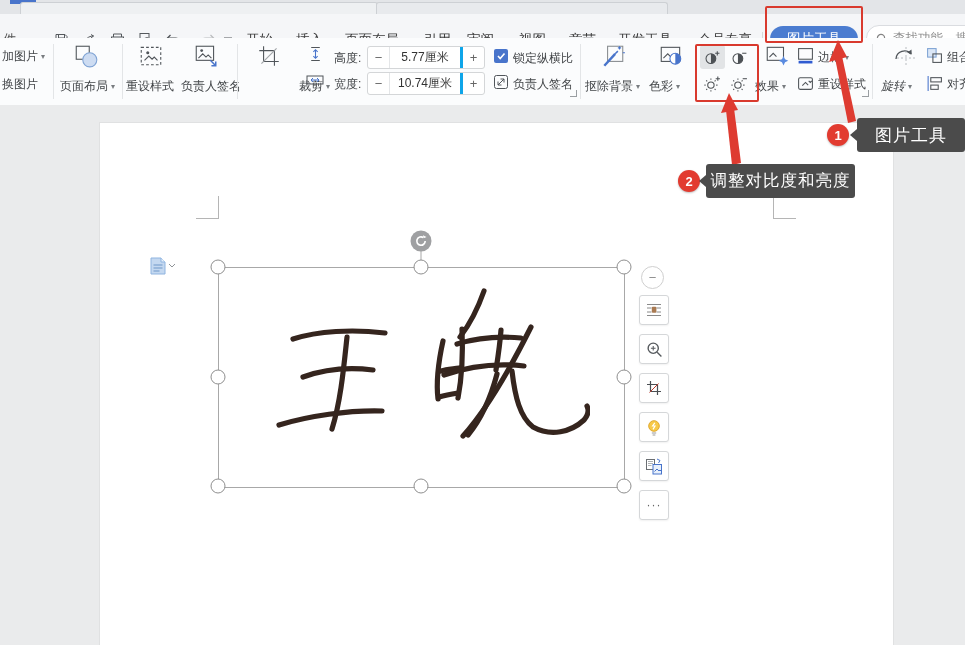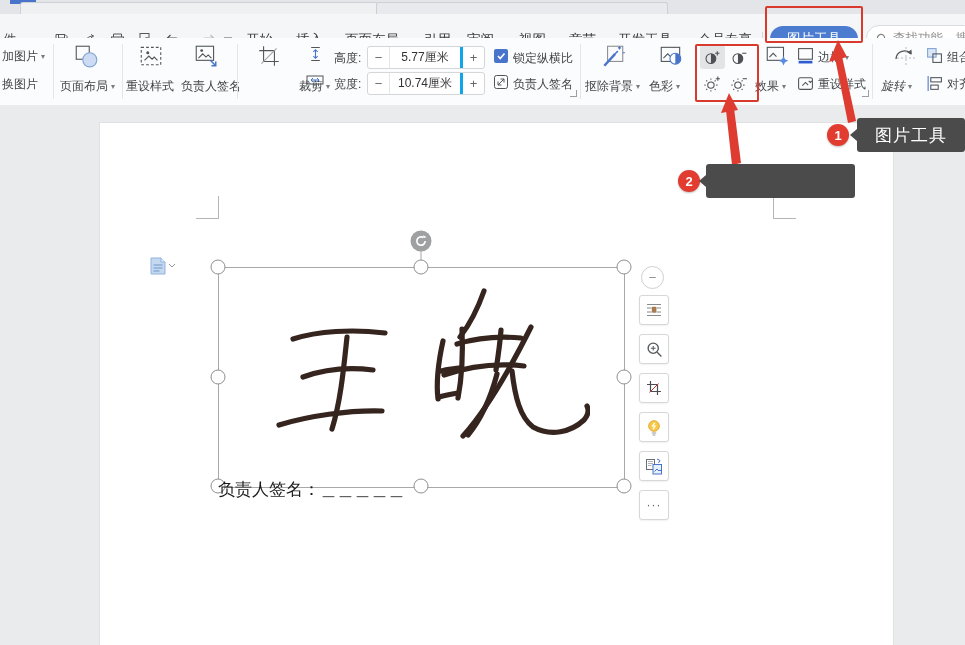--- a/index.html
+++ b/index.html
@@ -411,23 +411,20 @@
       <svg width="18" height="17" viewBox="0 0 18 17">
           <rect x="1.5" y="1.5" width="8" height="10" fill="#fff" stroke="#6A6E72"></rect>
           <path d="M3 3.5h5M3 5.5h5M3 7.5h3.5" stroke="#9A9EA2" stroke-width=".8"></path>
           <rect x="8" y="6.5" width="8.5" height="9.5" fill="#E8F0FB" stroke="#4874CB"></rect>
           <path d="M9.5 13.5l2.5-2.5 2 2 1-1 1.5 1.5" fill="none" stroke="#4874CB"></path>
           <path d="M12 1l3 1.5L13.5 5" fill="none" stroke="#4874CB"></path>
         </svg>
     </div>
     <div class="abs fbtn" style="top:367px;color:#666;font-size:12px;letter-spacing:1px;">···</div>
 
-    <div class="abs sigline">
-      <span>负责人签名：</span><span>＿＿＿＿＿</span>
-    </div>
   </div>
 </div>
 
 <div class="abs anno redbox" style="left:765px;top:6px;width:94px;height:33px;"></div>
 <div class="abs anno redbox" style="left:695px;top:44px;width:60px;height:54px;"></div>
 
 <svg class="abs anno" style="left:0;top:0;pointer-events:none;" width="965" height="645" viewBox="0 0 965 645">
   <polygon points="838,40 829,62 847,57" fill="#DE3B31"></polygon>
   <polygon points="835,58 842,56 856,121 848,123" fill="#DE3B31"></polygon>
   <polygon points="729,93 721,113 738,110" fill="#DE3B31"></polygon>
@@ -436,13 +433,14 @@
 
 <div class="abs anno stepnum" style="left:827px;top:124px;">1</div>
 <div class="abs anno tip" style="left:857px;top:118px;width:108px;">
   <span class="notch"></span>
   <span>图片工具</span>
 </div>
 
 <div class="abs anno stepnum" style="left:678px;top:170px;">2</div>
 <div class="abs anno tip" style="left:706px;top:164px;width:149px;font-size:16.5px;">
   <span class="notch"></span>
+  <span>调整对比度和亮度</span>
 </div>
 
 </body></html>

